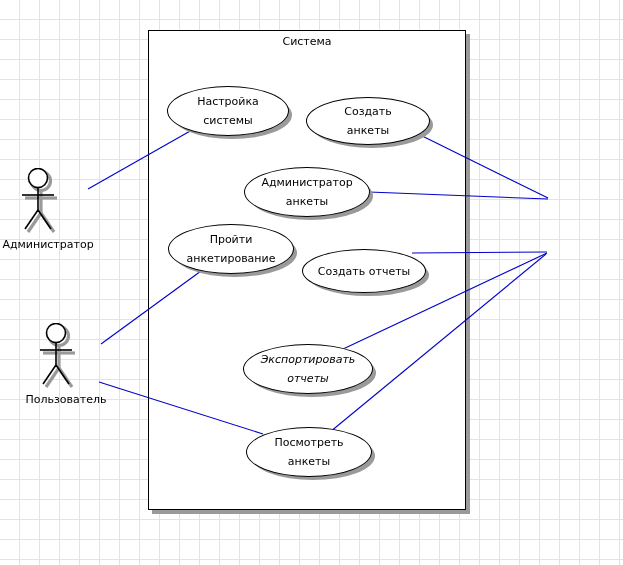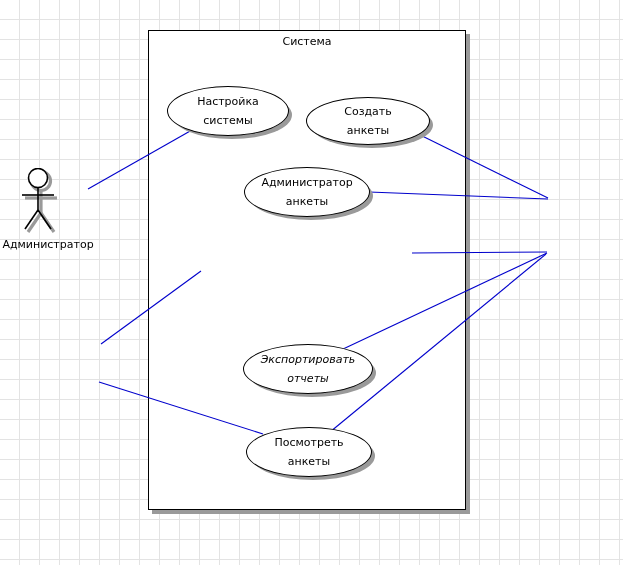--- a/index.html
+++ b/index.html
@@ -106,20 +106,27 @@
 системы</span>
   </div>
   <div class="usecase" style="left: 306px; top: 97px; width: 124px; height: 48px;">
     <span class="uc-label">Создать
 анкеты</span>
   </div>
   <div class="usecase" style="left: 244px; top: 167px; width: 126px; height: 50px;">
     <span class="uc-label">Администратор
 анкеты</span>
   </div>
+  <div class="usecase" style="left: 168px; top: 224px; width: 126px; height: 50px;">
+    <span class="uc-label">Пройти
+анкетирование</span>
+  </div>
+  <div class="usecase" style="left: 302px; top: 249px; width: 124px; height: 44px;">
+    <span class="uc-label">Создать отчеты</span>
+  </div>
   <div class="usecase" style="left: 243px; top: 344px; width: 130px; height: 50px; font-style: italic;">
     <span class="uc-label">Экспортировать
 отчеты</span>
   </div>
   <div class="usecase" style="left: 246px; top: 427px; width: 126px; height: 50px;">
     <span class="uc-label">Посмотреть
 анкеты</span>
   </div>
 
   <div class="actor" style="left: 15px; top: 168px;">
@@ -137,15 +144,36 @@
       <g stroke="#000000" stroke-width="1.6" fill="none">
         <line x1="23" y1="20" x2="23" y2="44"></line>
         <line x1="7" y1="27" x2="39" y2="27"></line>
         <line x1="23" y1="42" x2="10" y2="61"></line>
         <line x1="23" y1="42" x2="36" y2="61"></line>
       </g>
     </svg>
     <span class="actor-label">Администратор</span>
   </div>
 
+  <div class="actor" style="left: 33px; top: 323px;">
+    <svg width="66" height="86" viewBox="0 0 66 86">
+      <g stroke="#9a9a9a" stroke-width="3.2" fill="none">
+        <circle cx="26" cy="13" r="9.5"></circle>
+        <line x1="26" y1="23" x2="26" y2="47"></line>
+        <line x1="10" y1="30" x2="42" y2="30"></line>
+        <line x1="26" y1="45" x2="13" y2="64"></line>
+        <line x1="26" y1="45" x2="39" y2="64"></line>
+      </g>
+      <g stroke="#000000" stroke-width="1.6" fill="#ffffff">
+        <circle cx="23" cy="10" r="9.5"></circle>
+      </g>
+      <g stroke="#000000" stroke-width="1.6" fill="none">
+        <line x1="23" y1="20" x2="23" y2="44"></line>
+        <line x1="7" y1="27" x2="39" y2="27"></line>
+        <line x1="23" y1="42" x2="10" y2="61"></line>
+        <line x1="23" y1="42" x2="36" y2="61"></line>
+      </g>
+    </svg>
+    <span class="actor-label">Пользователь</span>
+  </div>
 
 
 </div>
 
 </body></html>

